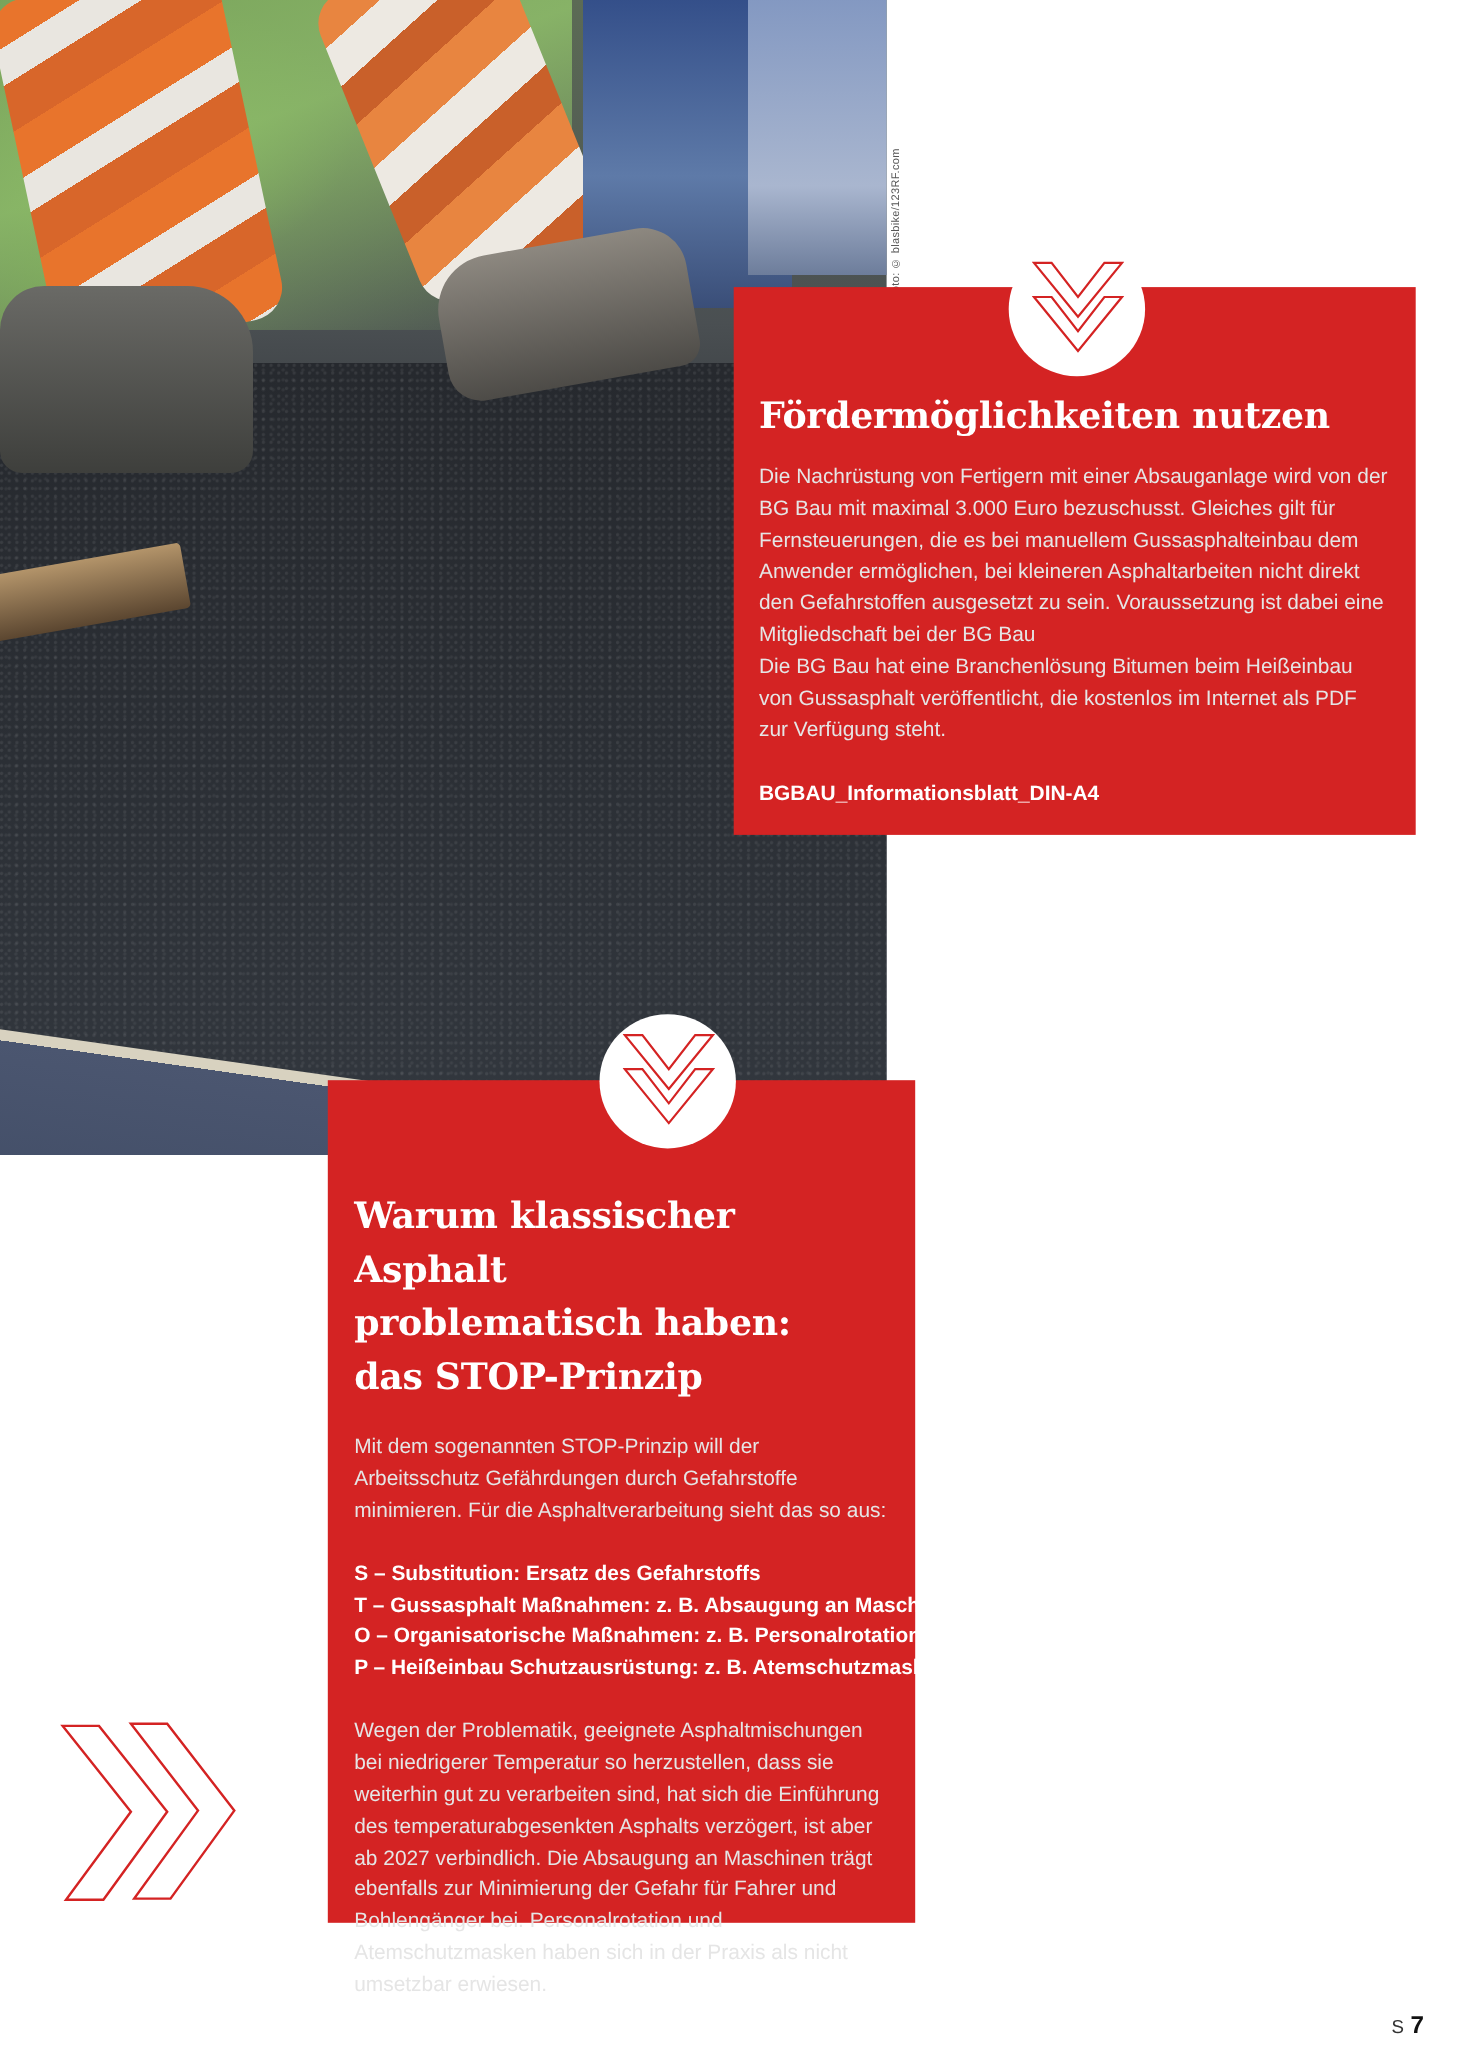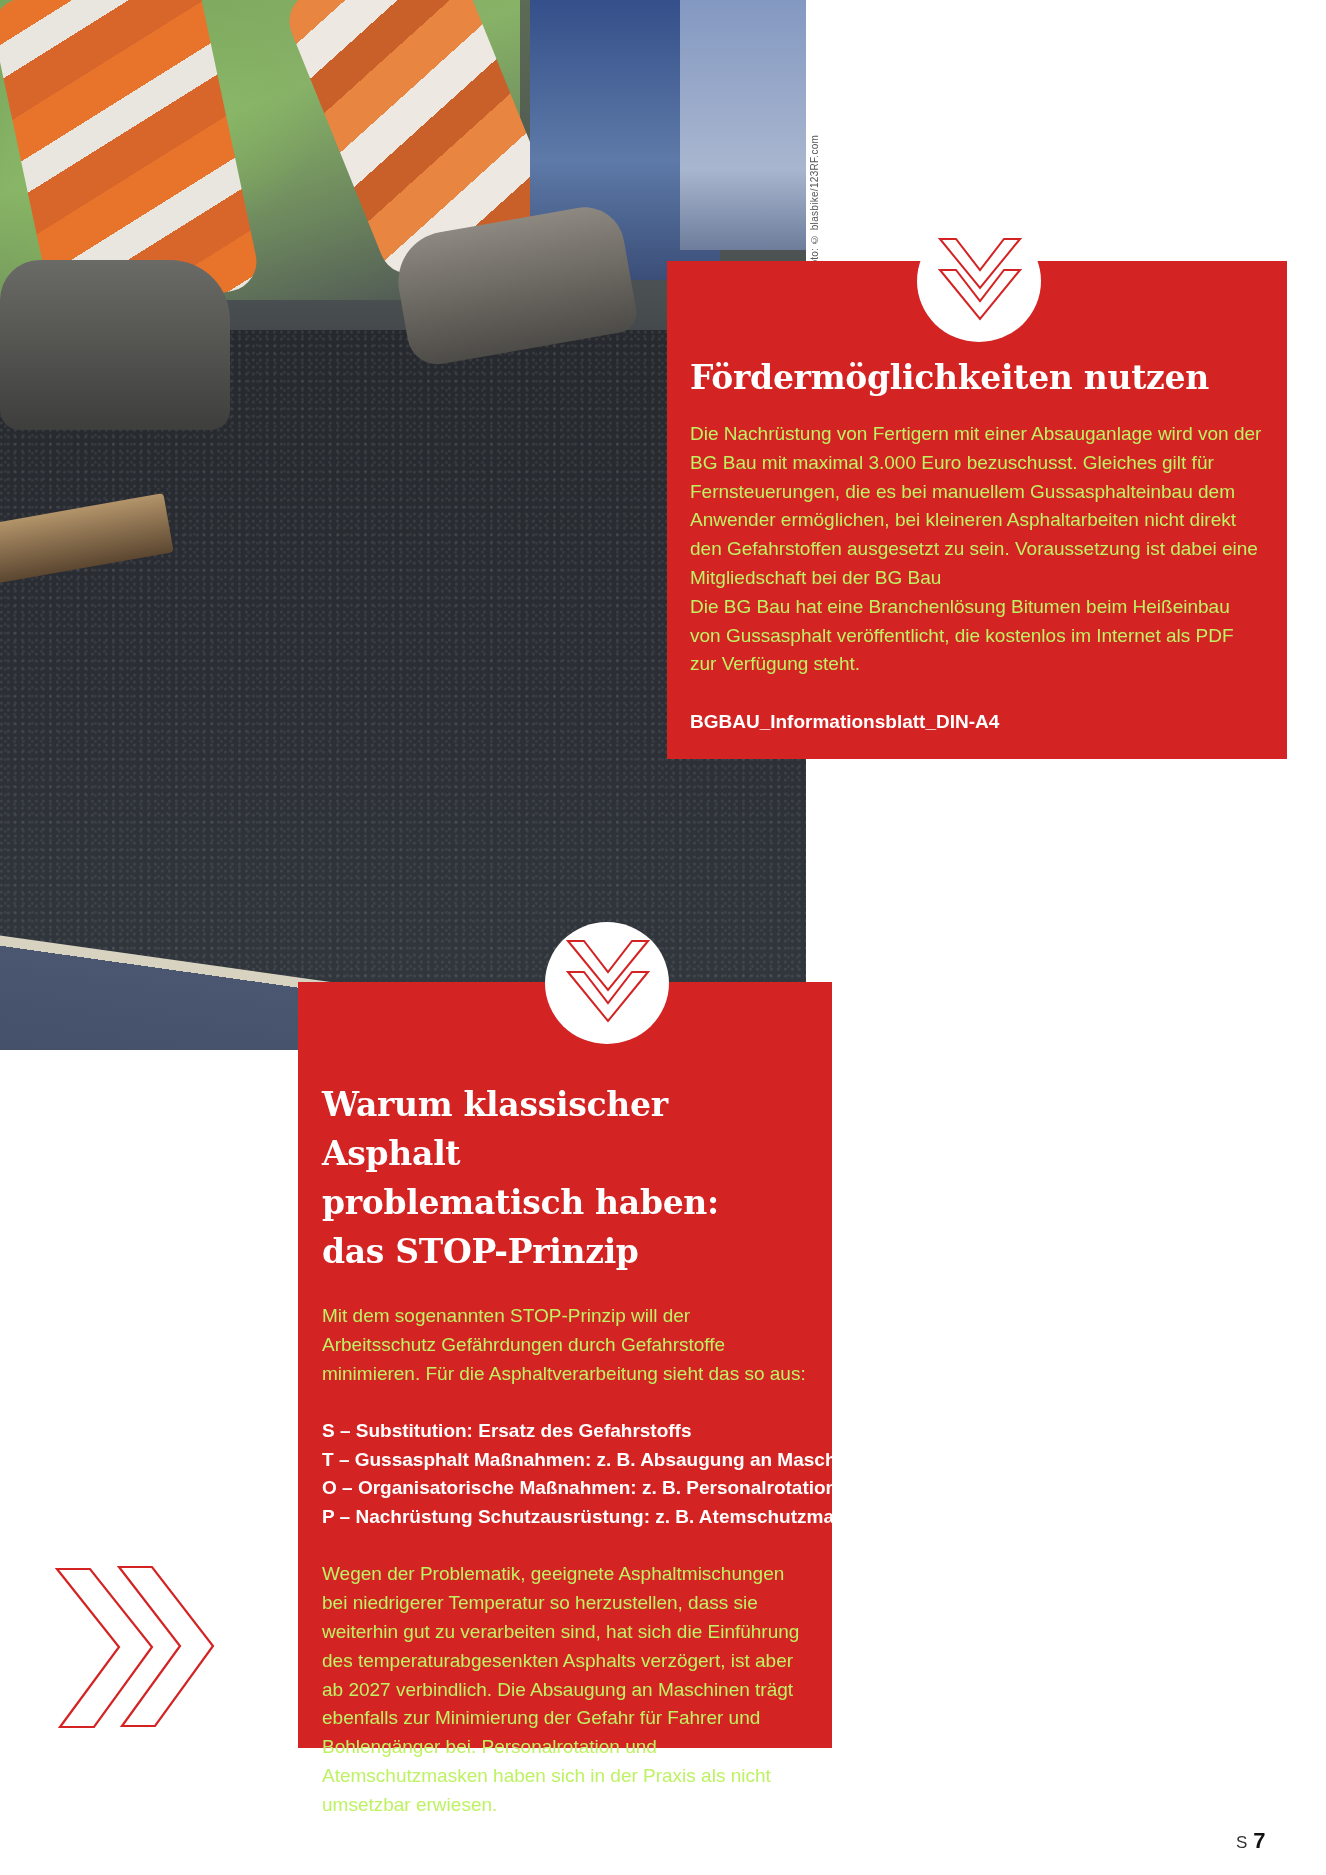--- a/index.html
+++ b/index.html
@@ -51,32 +51,32 @@
     .badge { position: absolute; width: 124px; height: 122px; border-radius: 50%; background: #ffffff; }
     .badge1 { left: 917px; top: 220px; }
     .badge2 { left: 545px; top: 922px; }
     .badge svg { position: absolute; left: 21px; top: 17px; }
 
     .card h2 {
       margin: 0; font-family: "DejaVu Serif", serif; font-weight: bold; font-size: 33px; line-height: 49px;
       letter-spacing: -0.3px; color: #ffffff;
     }
     .card p {
-      margin: 0; font-family: "Liberation Sans", sans-serif; font-size: 19px; line-height: 28.8px; color: #bef264;
+      margin: 0; font-family: "Liberation Sans", sans-serif; font-size: 19px; line-height: 28.8px; color: #e5e5e5;
     }
     .card1 h2 { margin-bottom: 18px; }
     .card1 .link { margin-top: 28.8px; font-weight: bold; color: #ffffff; }
     .card2 h2 { margin-bottom: 26px; }
     .card2 .stop-list { list-style: none; margin: 28.8px 0 0 0; padding: 0; }
     .card2 .stop-list li { font-weight: bold; font-size: 19px; line-height: 28.6px; color: #ffffff; white-space: nowrap; }
     .card2 .para2 { margin-top: 28.8px; }
 
     .deco-chevrons { position: absolute; left: 50px; top: 1560px; }
 
-    .page-number { position: absolute; left: 1236px; top: 1828px; font-family: "Liberation Sans", sans-serif; color: #222222; white-space: nowrap; }
+    .page-number { position: absolute; left: 1265px; top: 1828px; font-family: "Liberation Sans", sans-serif; color: #222222; white-space: nowrap; }
     .page-number .prefix { font-size: 17px; margin-right: 6px; font-weight: normal; color: #333; }
     .page-number .num { font-size: 22px; font-weight: bold; color: #111; }
   </style>
 </head>
 <body>
 
 <div class="photo" title="Bauarbeiter in Warnschutzkleidung beim Asphalteinbau">
   <div class="grass"></div>
   <div class="asphalt"></div>
   <div class="leg1"></div>
@@ -107,21 +107,21 @@
   <h2>
     <span>Warum klassischer Asphalt</span><br>
     <span>problematisch haben:</span><br>
     <span>das STOP-Prinzip</span>
   </h2>
   <p>Mit dem sogenannten STOP-Prinzip will der Arbeitsschutz Gefährdungen durch Gefahrstoffe minimieren. Für die Asphaltverarbeitung sieht das so aus:</p>
   <ul class="stop-list">
     <li>S – Substitution: Ersatz des Gefahrstoffs</li>
     <li>T – Gussasphalt Maßnahmen: z. B. Absaugung an Maschinen</li>
     <li>O – Organisatorische Maßnahmen: z. B. Personalrotation</li>
-    <li>P – Nachrüstung Schutzausrüstung: z. B. Atemschutzmasken</li>
+    <li>P – Heißeinbau Schutzausrüstung: z. B. Atemschutzmasken</li>
   </ul>
   <p class="para2">Wegen der Problematik, geeignete Asphaltmischungen bei niedrigerer Temperatur so herzustellen, dass sie weiterhin gut zu verarbeiten sind, hat sich die Einführung des temperaturabgesenkten Asphalts verzögert, ist aber ab 2027 verbindlich. Die Absaugung an Maschinen trägt ebenfalls zur Minimierung der Gefahr für Fahrer und Bohlengänger bei. Personalrotation und Atemschutzmasken haben sich in der Praxis als nicht umsetzbar erwiesen.</p>
 </section>
 <div class="badge badge2">
   <svg width="84" height="86" viewBox="0 0 84 86">
     <polygon points="2,2 18,2 42,33 66,2 82,2 42,51" fill="none" stroke="#d42323" stroke-width="2"></polygon>
     <polygon points="2,33 18,33 42,64 66,33 82,33 42,82" fill="none" stroke="#d42323" stroke-width="2"></polygon>
   </svg>
 </div>
 

